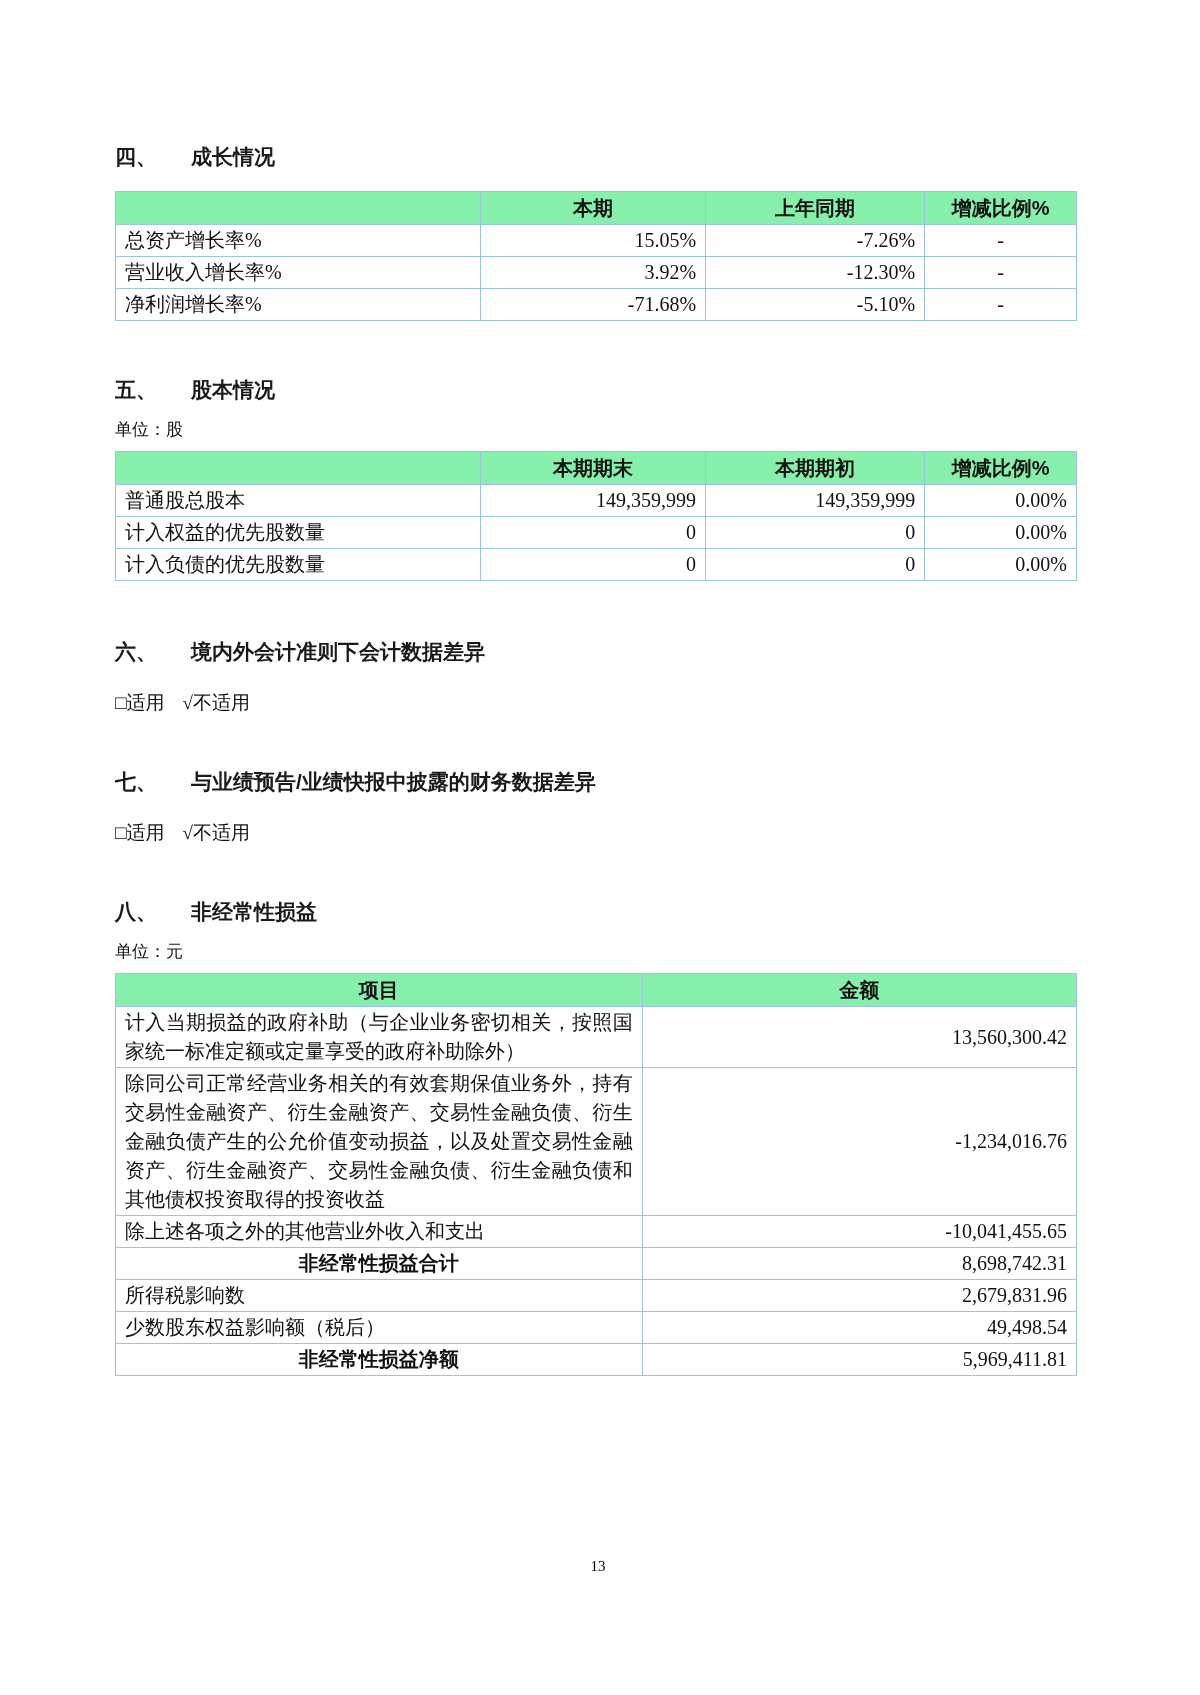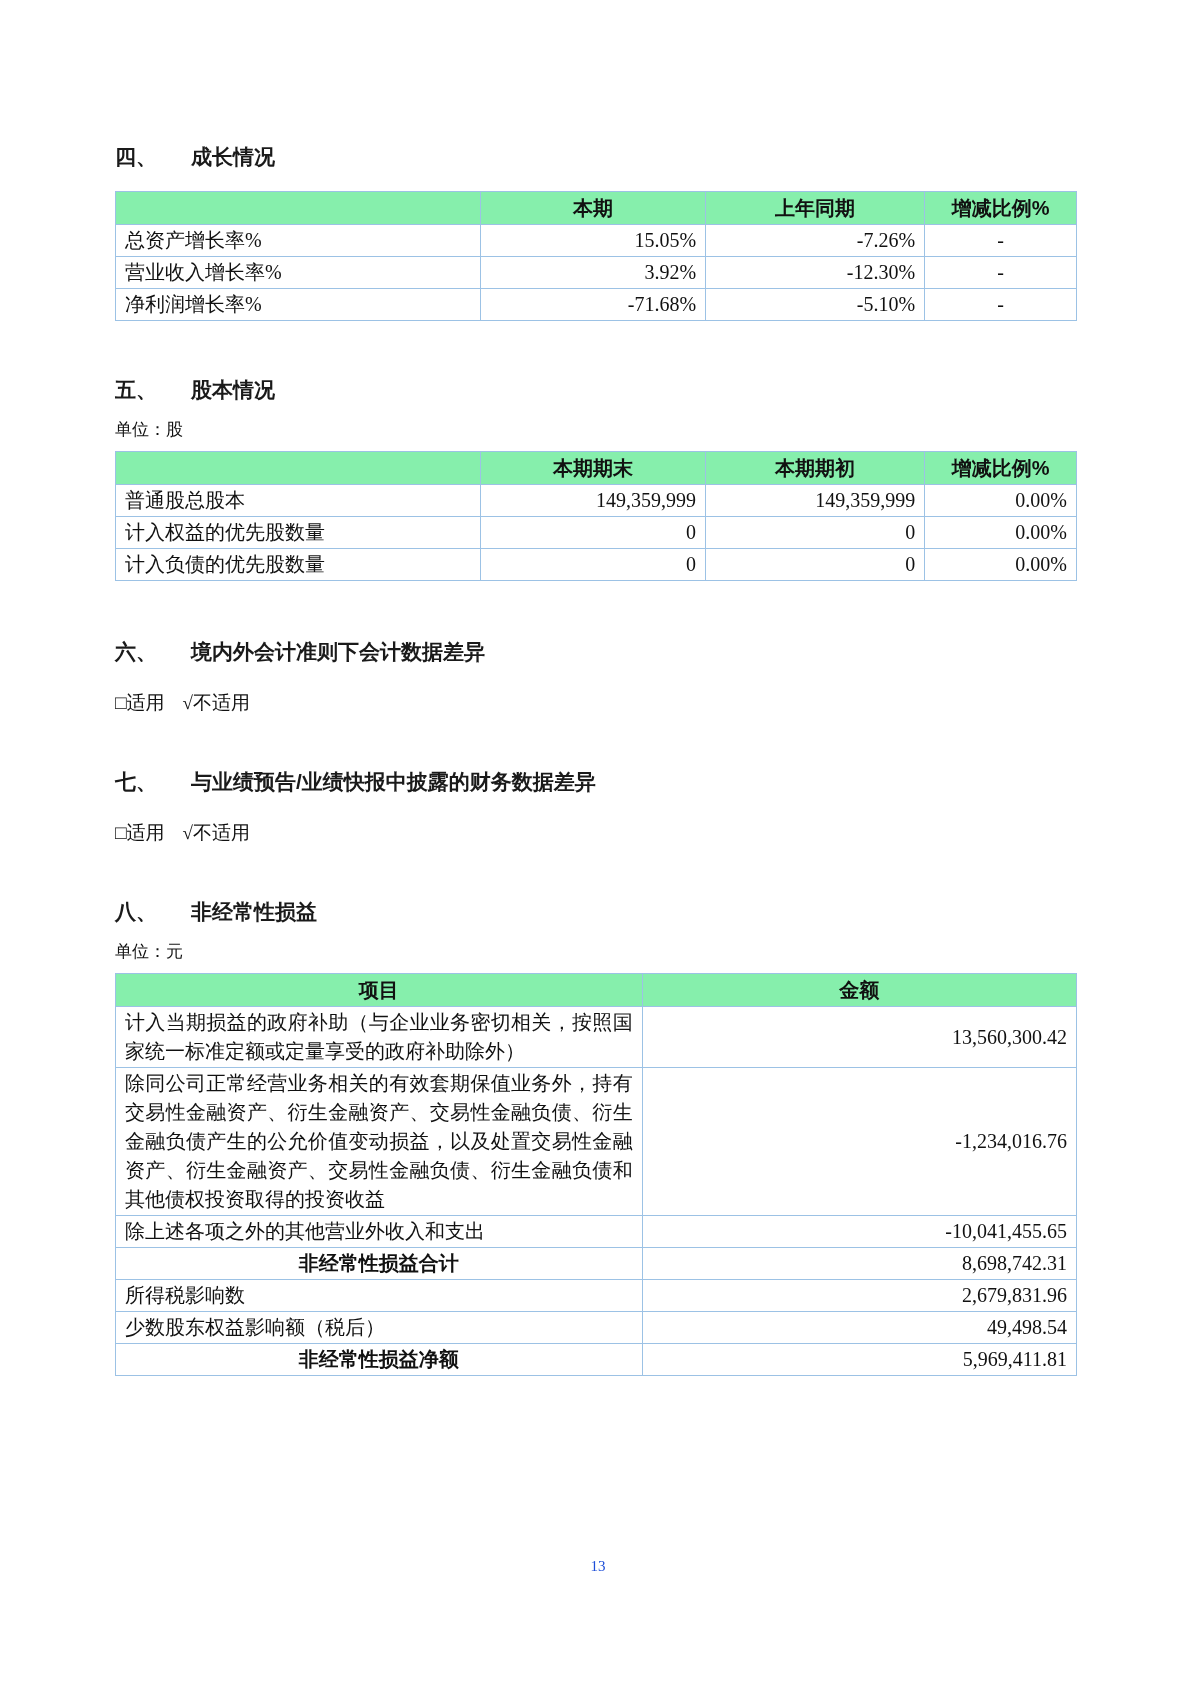--- a/index.html
+++ b/index.html
@@ -54,21 +54,21 @@
   
   .t4 col.c1, .t5 col.c1 { width:38.0%; }
   .t4 col.c2, .t5 col.c2 { width:23.4%; }
   .t4 col.c3, .t5 col.c3 { width:22.8%; }
   .t4 col.c4, .t5 col.c4 { width:15.8%; }
   .t8 col.c1 { width:54.8%; }
   .t8 col.c2 { width:45.2%; }
 
   .page-number {
     position:absolute; left:0; right:4px; top:1558px;
-    text-align:center; font-size:15px; color:#1d4ed8;
+    text-align:center; font-size:15px; color:#000000;
   }
 </style>
 </head>
 <body>
 
 <div class="page">
   <div class="content">
 
     <div class="heading s4">
       <span class="h-num">四、</span>

